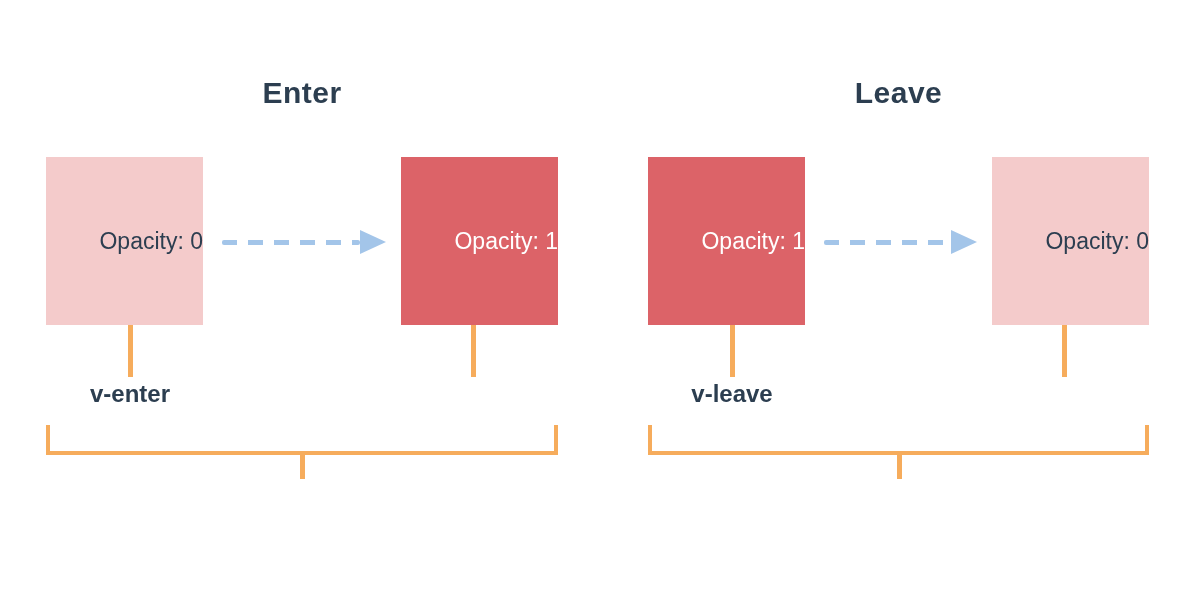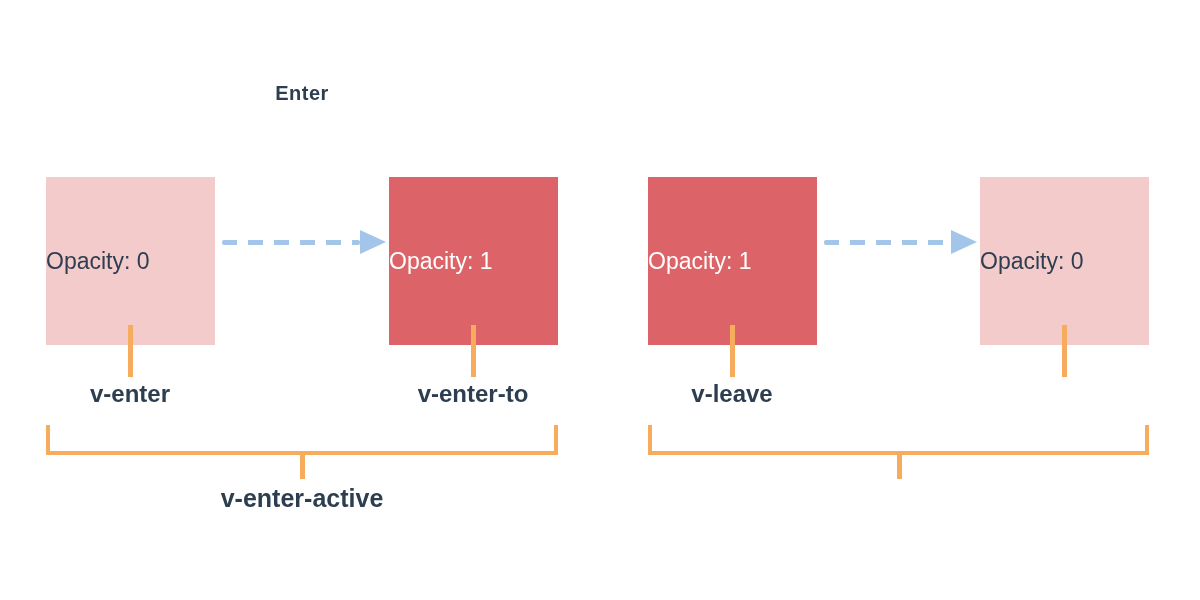--- a/index.html
+++ b/index.html
@@ -21,36 +21,35 @@
   }
   .section-0 { left: 46px;  width: 512px; }
   .section-1 { left: 648px; width: 501px; }
 
   .section-title {
     position: absolute;
     top: 74px;
     left: 0;
     right: 0;
     text-align: center;
-    font-size: 20px;
+    font-size: 30px;
     line-height: 38px;
     font-weight: 700;
     color: var(--navy);
     letter-spacing: 0.5px;
   }
 
   .box {
     position: absolute;
     top: 157px;
-    width: 169px;
+    width: 157px;
     height: 168px;
     display: flex;
     align-items: center;
-    justify-content: flex-start;
-    margin-top: 20px;
+    justify-content: flex-end;
   }
   .box-from { left: 0; }
   .box-to   { right: 0; }
   .box-label {
     font-size: 23px;
     font-weight: 400;
     white-space: nowrap;
   }
 
   .arrow {
@@ -146,28 +145,27 @@
   </div>
 
   <div class="box box-to" style="background: rgb(220, 99, 104); color: rgb(255, 255, 255);">
     <span class="box-label">Opacity: 1</span>
   </div>
 
   <div class="stem stem-from"></div>
   <div class="stem stem-to"></div>
 
   <div class="class-label class-label-from">v-enter</div>
-  <div class="class-label class-label-to">v-enter-to</div>
 
   <div class="bracket"></div>
   <div class="bracket-stem"></div>
-  <div class="active-label">v-enter-active</div>
 </div>
 
 <div class="section section-1">
+  <div class="section-title">Leave</div>
 
   <div class="box box-from" style="background: rgb(220, 99, 104); color: rgb(255, 255, 255);">
     <span class="box-label">Opacity: 1</span>
   </div>
 
   <div class="arrow">
     <div class="arrow-dash-line"></div>
     <div class="arrow-head"></div>
   </div>
 

